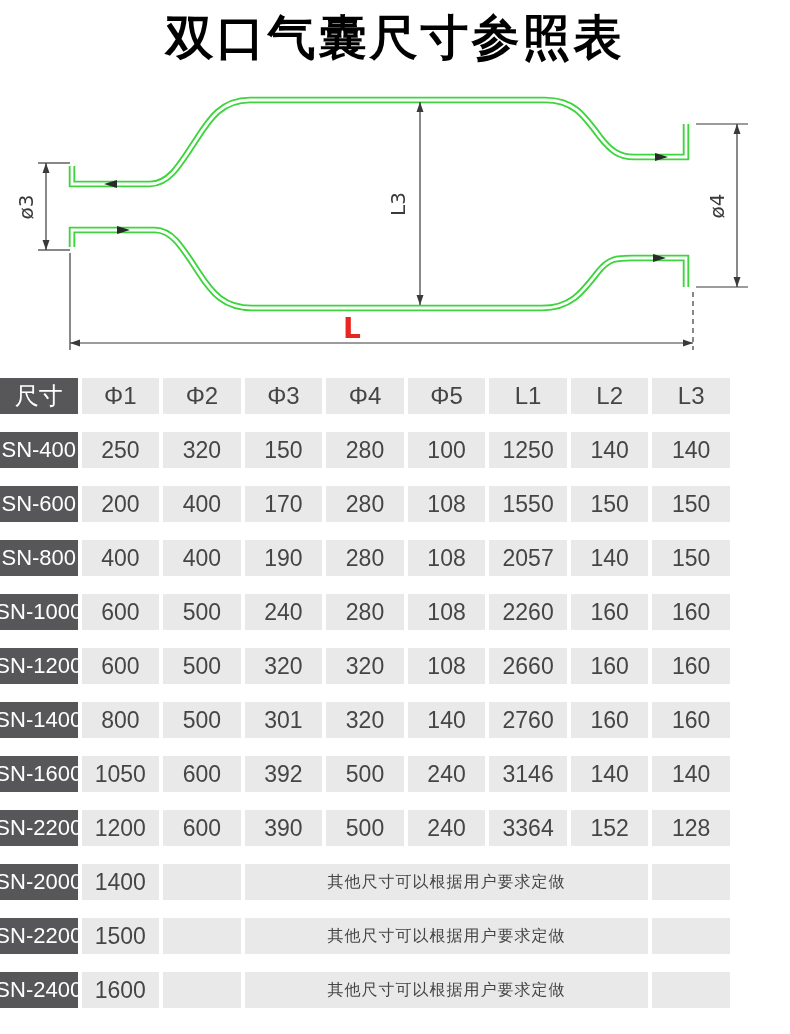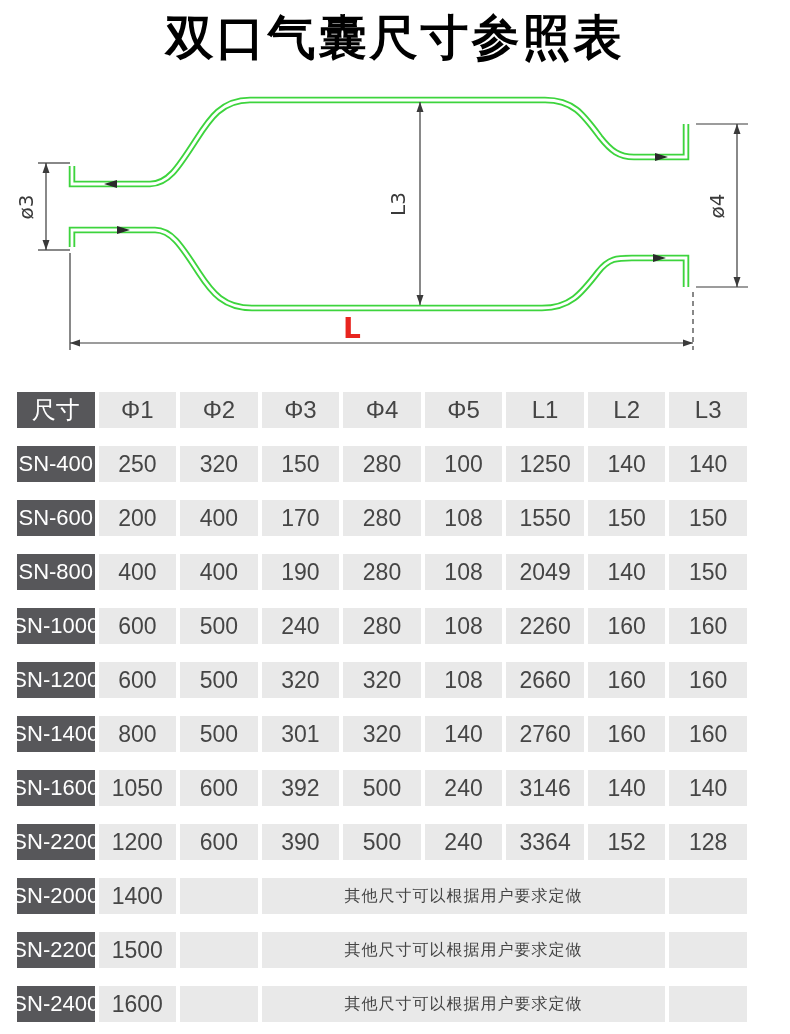--- a/index.html
+++ b/index.html
@@ -8,23 +8,23 @@
     font-family:"Liberation Sans","DejaVu Sans",sans-serif; overflow:hidden;
   }
   .title {
     position:absolute; top:6px; left:0; width:100%; margin:0;
     text-align:center; color:#000;
     font-family:"Liberation Serif","DejaVu Serif",serif;
     font-size:48px; font-weight:bold; letter-spacing:3px;
   }
   .diagram-svg { position:absolute; top:0; left:0; }
   .size-table {
-    position:absolute; top:392px; left:0; width:730px;
+    position:absolute; top:378px; left:0; width:730px;
     display:grid; grid-template-columns:repeat(9,1fr);
-    column-gap:4px; row-gap:18px;padding-left:17px;
+    column-gap:4px; row-gap:18px;
   }
   .cell {
     height:36px; display:flex; align-items:center; justify-content:center;
     background:#e9e9e9; color:#454545; font-size:23px; overflow:hidden; white-space:nowrap;
   }
   .cell.dark  { background:#57575a; color:#ffffff; font-size:22px; }
   .cell.head  { font-size:24px; }
   .cell.note  { grid-column:span 5; font-size:16px; letter-spacing:1px; }
   .dim-text { font-family:"DejaVu Sans",sans-serif; font-size:20px; fill:#3a3a3a; }
 </style>
@@ -124,21 +124,21 @@
       <div class="cell">108</div>
       <div class="cell">1550</div>
       <div class="cell">150</div>
       <div class="cell">150</div>
       <div class="cell dark">SN-800</div>
       <div class="cell">400</div>
       <div class="cell">400</div>
       <div class="cell">190</div>
       <div class="cell">280</div>
       <div class="cell">108</div>
-      <div class="cell">2049</div>
+      <div class="cell">2057</div>
       <div class="cell">140</div>
       <div class="cell">150</div>
       <div class="cell dark">SN-1000</div>
       <div class="cell">600</div>
       <div class="cell">500</div>
       <div class="cell">240</div>
       <div class="cell">280</div>
       <div class="cell">108</div>
       <div class="cell">2260</div>
       <div class="cell">160</div>

